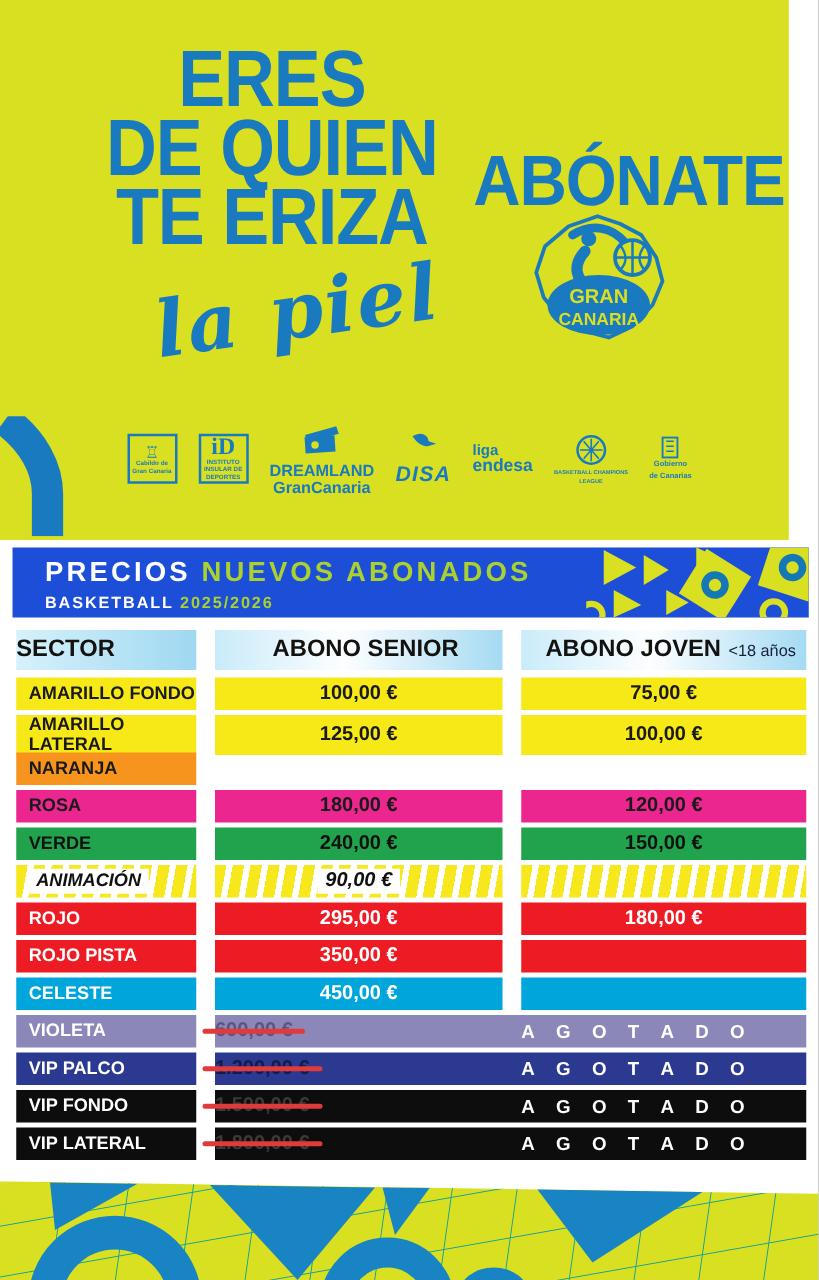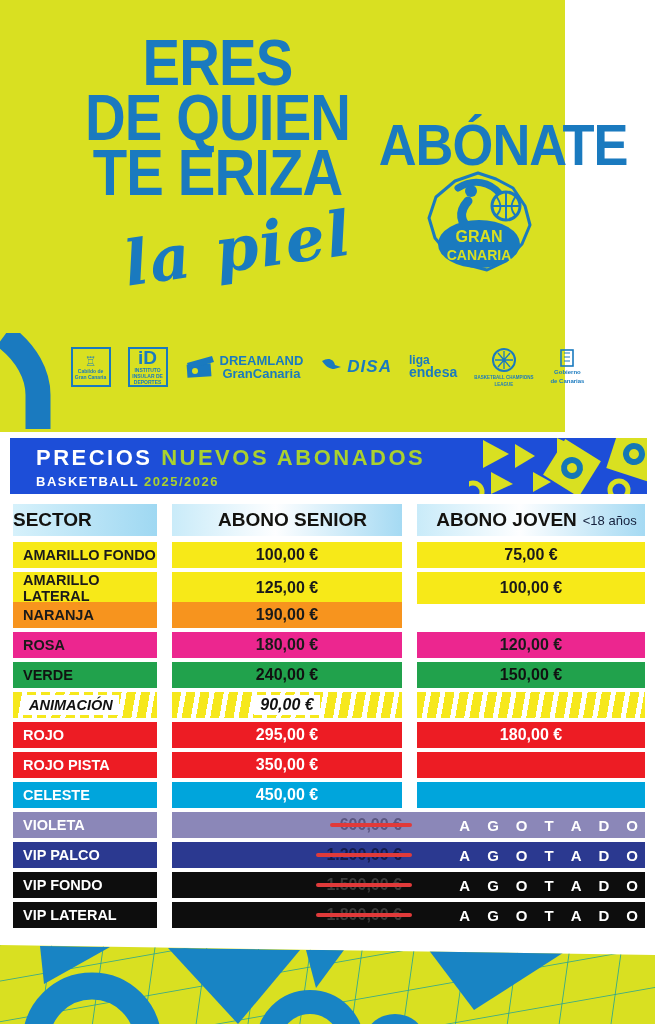--- a/index.html
+++ b/index.html
@@ -2,21 +2,21 @@
 <html><head>
 <meta charset="utf-8">
 <style>
   html,body{margin:0;padding:0;background:#888;}
   .poster{
     position:relative;width:655px;height:1024px;overflow:hidden;
     background:#ffffff;font-family:"Liberation Sans",sans-serif;
     margin:0 auto;
   }
   
-  .hero{position:absolute;top:0;left:0;width:565px;height:432px;background:#d9e021;}
+  .hero{position:absolute;top:0;left:0;width:631px;height:432px;background:#d9e021;}
   .hero-title{position:absolute;top:36px;left:50px;width:335px;text-align:center;color:#1a7abf;}
   .hero-title .line{display:block;font-weight:bold;font-size:64px;line-height:55px;letter-spacing:-1px;transform:scaleX(.88);transform-origin:center;}
   .hero-script{
     position:absolute;top:212px;left:118px;width:240px;text-align:center;
     font-family:"DejaVu Serif",serif;font-style:italic;font-weight:bold;
     font-size:62px;color:#1a7abf;transform:rotate(-8deg);letter-spacing:2px;
   }
   .hero-cta{
     position:absolute;top:112px;left:368px;width:266px;text-align:center;
     color:#1a7abf;font-weight:bold;font-size:57px;transform:scaleX(.92);transform-origin:center;letter-spacing:-1px;
@@ -24,22 +24,22 @@
   .club-logo{position:absolute;top:168px;left:416px;width:132px;height:108px;}
   .hero-arc{position:absolute;top:333px;left:0;}
   
   .sponsors{
     position:absolute;top:336px;left:0;width:655px;height:62px;
     display:flex;justify-content:center;align-items:center;gap:17px;color:#1a7abf;
   }
   .sp{display:flex;flex-direction:column;align-items:center;justify-content:center;text-align:center;}
   .sp .box{border:2px solid #1a7abf;width:40px;height:40px;display:flex;flex-direction:column;align-items:center;justify-content:center;box-sizing:border-box;}
   .sp .tiny{font-size:5px;font-weight:bold;line-height:6px;}
-  .sp .big-id{font-size:19px;font-weight:bold;line-height:18px;}
-  .sp-row{flex-direction:row;gap:5px;}
+  .sp .big-id{font-size:19px;font-weight:bold;line-height:18px;font-family:Liberation Serif, serif;}
+  .sp-row{flex-direction:column;gap:5px;}
   .sp .l1{font-size:13px;font-weight:bold;line-height:13px;letter-spacing:0;}
   .sp .l2{font-size:13px;font-weight:bold;line-height:13px;text-align:center;}
   .sp .disa-word{font-size:17px;font-weight:bold;font-style:italic;letter-spacing:1px;}
   .sp .endesa1{font-size:12px;font-weight:bold;line-height:11px;text-align:left;width:100%;}
   .sp .endesa2{font-size:14px;font-weight:bold;line-height:13px;}
   .sp .bcl-tiny{font-size:4.5px;font-weight:bold;line-height:5px;margin-top:2px;}
   .sp .gob-tiny{font-size:6px;font-weight:bold;line-height:7px;margin-top:2px;}
   
   .banner{position:absolute;top:438px;left:10px;width:637px;height:56px;background:#1d4ed8;overflow:hidden;}
   .banner-text{position:absolute;left:26px;top:7px;}
@@ -58,21 +58,21 @@
   .hnote{font-size:13px;font-weight:normal;margin-left:6px;color:#14203c;}
   .trow{height:26px;margin-bottom:4px;}
   .cell{background:var(--bg);color:var(--fg);display:flex;align-items:center;justify-content:center;
         font-weight:bold;font-size:15px;}
   .cell.sector{justify-content:flex-start;padding-left:10px;font-size:14.5px;letter-spacing:0;}
   .cell .price{font-size:16px;}
   .trow.striped .cell{background:repeating-linear-gradient(100deg,#f6e81c 0 9px,#ffffff 9px 14px);color:#111;font-style:italic;}
   .trow.striped .lab,.trow.striped .price{background:#ffffff;padding:0 6px;line-height:20px;}
   .trow.striped .price:empty{background:none;padding:0;}
   .cell.merged{grid-column:2/4;background:var(--bg);display:grid;grid-template-columns:230px 228px;column-gap:15px;}
-  .cell.merged .half{display:flex;align-items:center;justify-content:flex-end;}
+  .cell.merged .half{display:flex;align-items:center;justify-content:flex-start;}
   .struck{position:relative;color:var(--strikefg,#333);font-size:16px;font-weight:bold;}
   .struck::after{content:"";position:absolute;left:-10px;right:-10px;top:50%;height:4px;margin-top:-2px;background:#e03a3a;border-radius:2px;}
   .agotado{color:#ffffff;font-weight:bold;font-size:15px;letter-spacing:7px;}
   
   .bottom{position:absolute;left:0;top:940px;width:655px;height:84px;}
 </style>
 </head>
 <body>
 
 <div class="poster">
@@ -220,23 +220,20 @@
             <span class="price">125,00 €</span>
           </div>
           <div class="cell">
             <span class="price">100,00 €</span>
           </div>
         </div>
         <div class="trow normal" style="--bg: #f7941e; --fg: #1a1a1a;">
           <div class="cell sector">
             <span class="lab">NARANJA</span>
           </div>
-          <div class="cell">
-            <span class="price">190,00 €</span>
-          </div>
         </div>
         <div class="trow normal" style="--bg: #ec268f; --fg: #1a1a1a;">
           <div class="cell sector">
             <span class="lab">ROSA</span>
           </div>
           <div class="cell">
             <span class="price">180,00 €</span>
           </div>
           <div class="cell">
             <span class="price">120,00 €</span>

